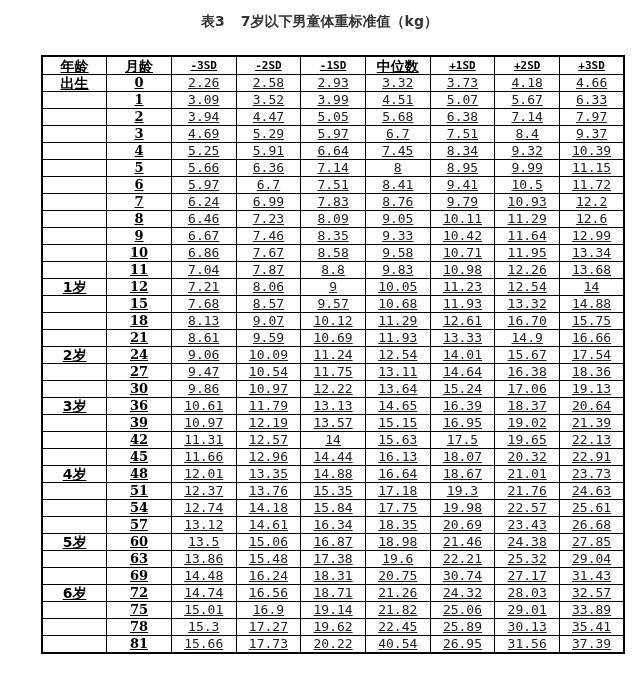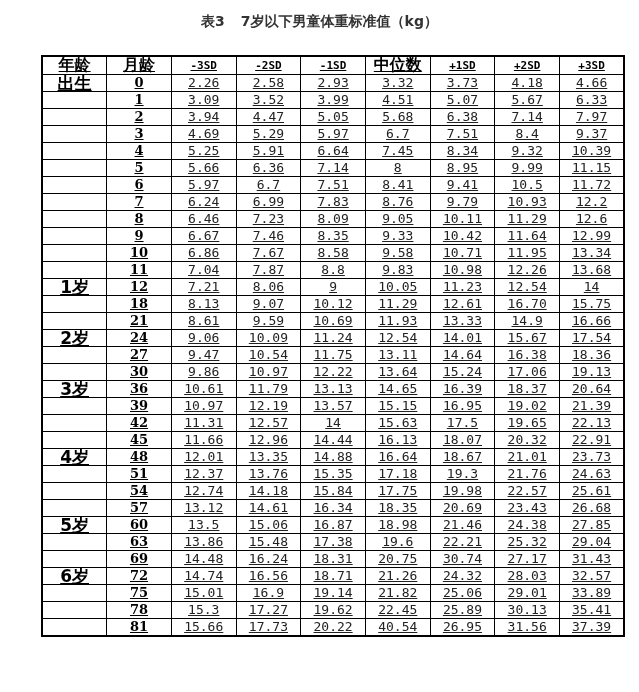--- a/index.html
+++ b/index.html
@@ -12,22 +12,22 @@
                  border-collapse: collapse; border: 2px solid #000; table-layout: fixed; }
   table.growth th, table.growth td {
     height: 16px; padding: 0; line-height: 16px; text-align: center;
     border-left: 1px solid #000; border-right: 1px solid #000;
     border-bottom: 1px solid #000;
     font-family: "DejaVu Sans Mono", "Liberation Mono", monospace;
     font-size: 13px; text-decoration: underline; text-underline-offset: 1px;
     overflow: hidden; white-space: nowrap;
   }
   table.growth th { font-weight: bold; height: 17px; font-size: 11px; }
-  table.growth th.cjk { font-family: Liberation Mono, monospace; font-size: 16px; }
-  table.growth td.age { font-family: "DejaVu Sans", sans-serif; font-weight: bold; font-size: 17px; }
+  table.growth th.cjk { font-family: Liberation Sans, sans-serif; font-size: 14px; }
+  table.growth td.age { font-family: "DejaVu Sans", sans-serif; font-weight: bold; font-size: 14px; }
   table.growth td.month { font-weight: bold; font-family: "DejaVu Serif", "Liberation Serif", serif; font-size: 13px; }
   table.growth td.val { font-weight: normal; color: #222; }
   table.growth col { width: 64.7px; }
 </style>
 </head>
 <body>
 
 <div class="title">
   <span class="num">表3</span><span>7岁以下男童体重标准值（kg）</span>
 </div>
@@ -196,20 +196,31 @@
         <td class="val">7.21</td>
         <td class="val">8.06</td>
         <td class="val">9</td>
         <td class="val">10.05</td>
         <td class="val">11.23</td>
         <td class="val">12.54</td>
         <td class="val">14</td>
       </tr>
       <tr>
         <td class="age"></td>
+        <td class="month">15</td>
+        <td class="val">7.68</td>
+        <td class="val">8.57</td>
+        <td class="val">9.57</td>
+        <td class="val">10.68</td>
+        <td class="val">11.93</td>
+        <td class="val">13.32</td>
+        <td class="val">14.88</td>
+      </tr>
+      <tr>
+        <td class="age"></td>
         <td class="month">18</td>
         <td class="val">8.13</td>
         <td class="val">9.07</td>
         <td class="val">10.12</td>
         <td class="val">11.29</td>
         <td class="val">12.61</td>
         <td class="val">16.70</td>
         <td class="val">15.75</td>
       </tr>
       <tr>

